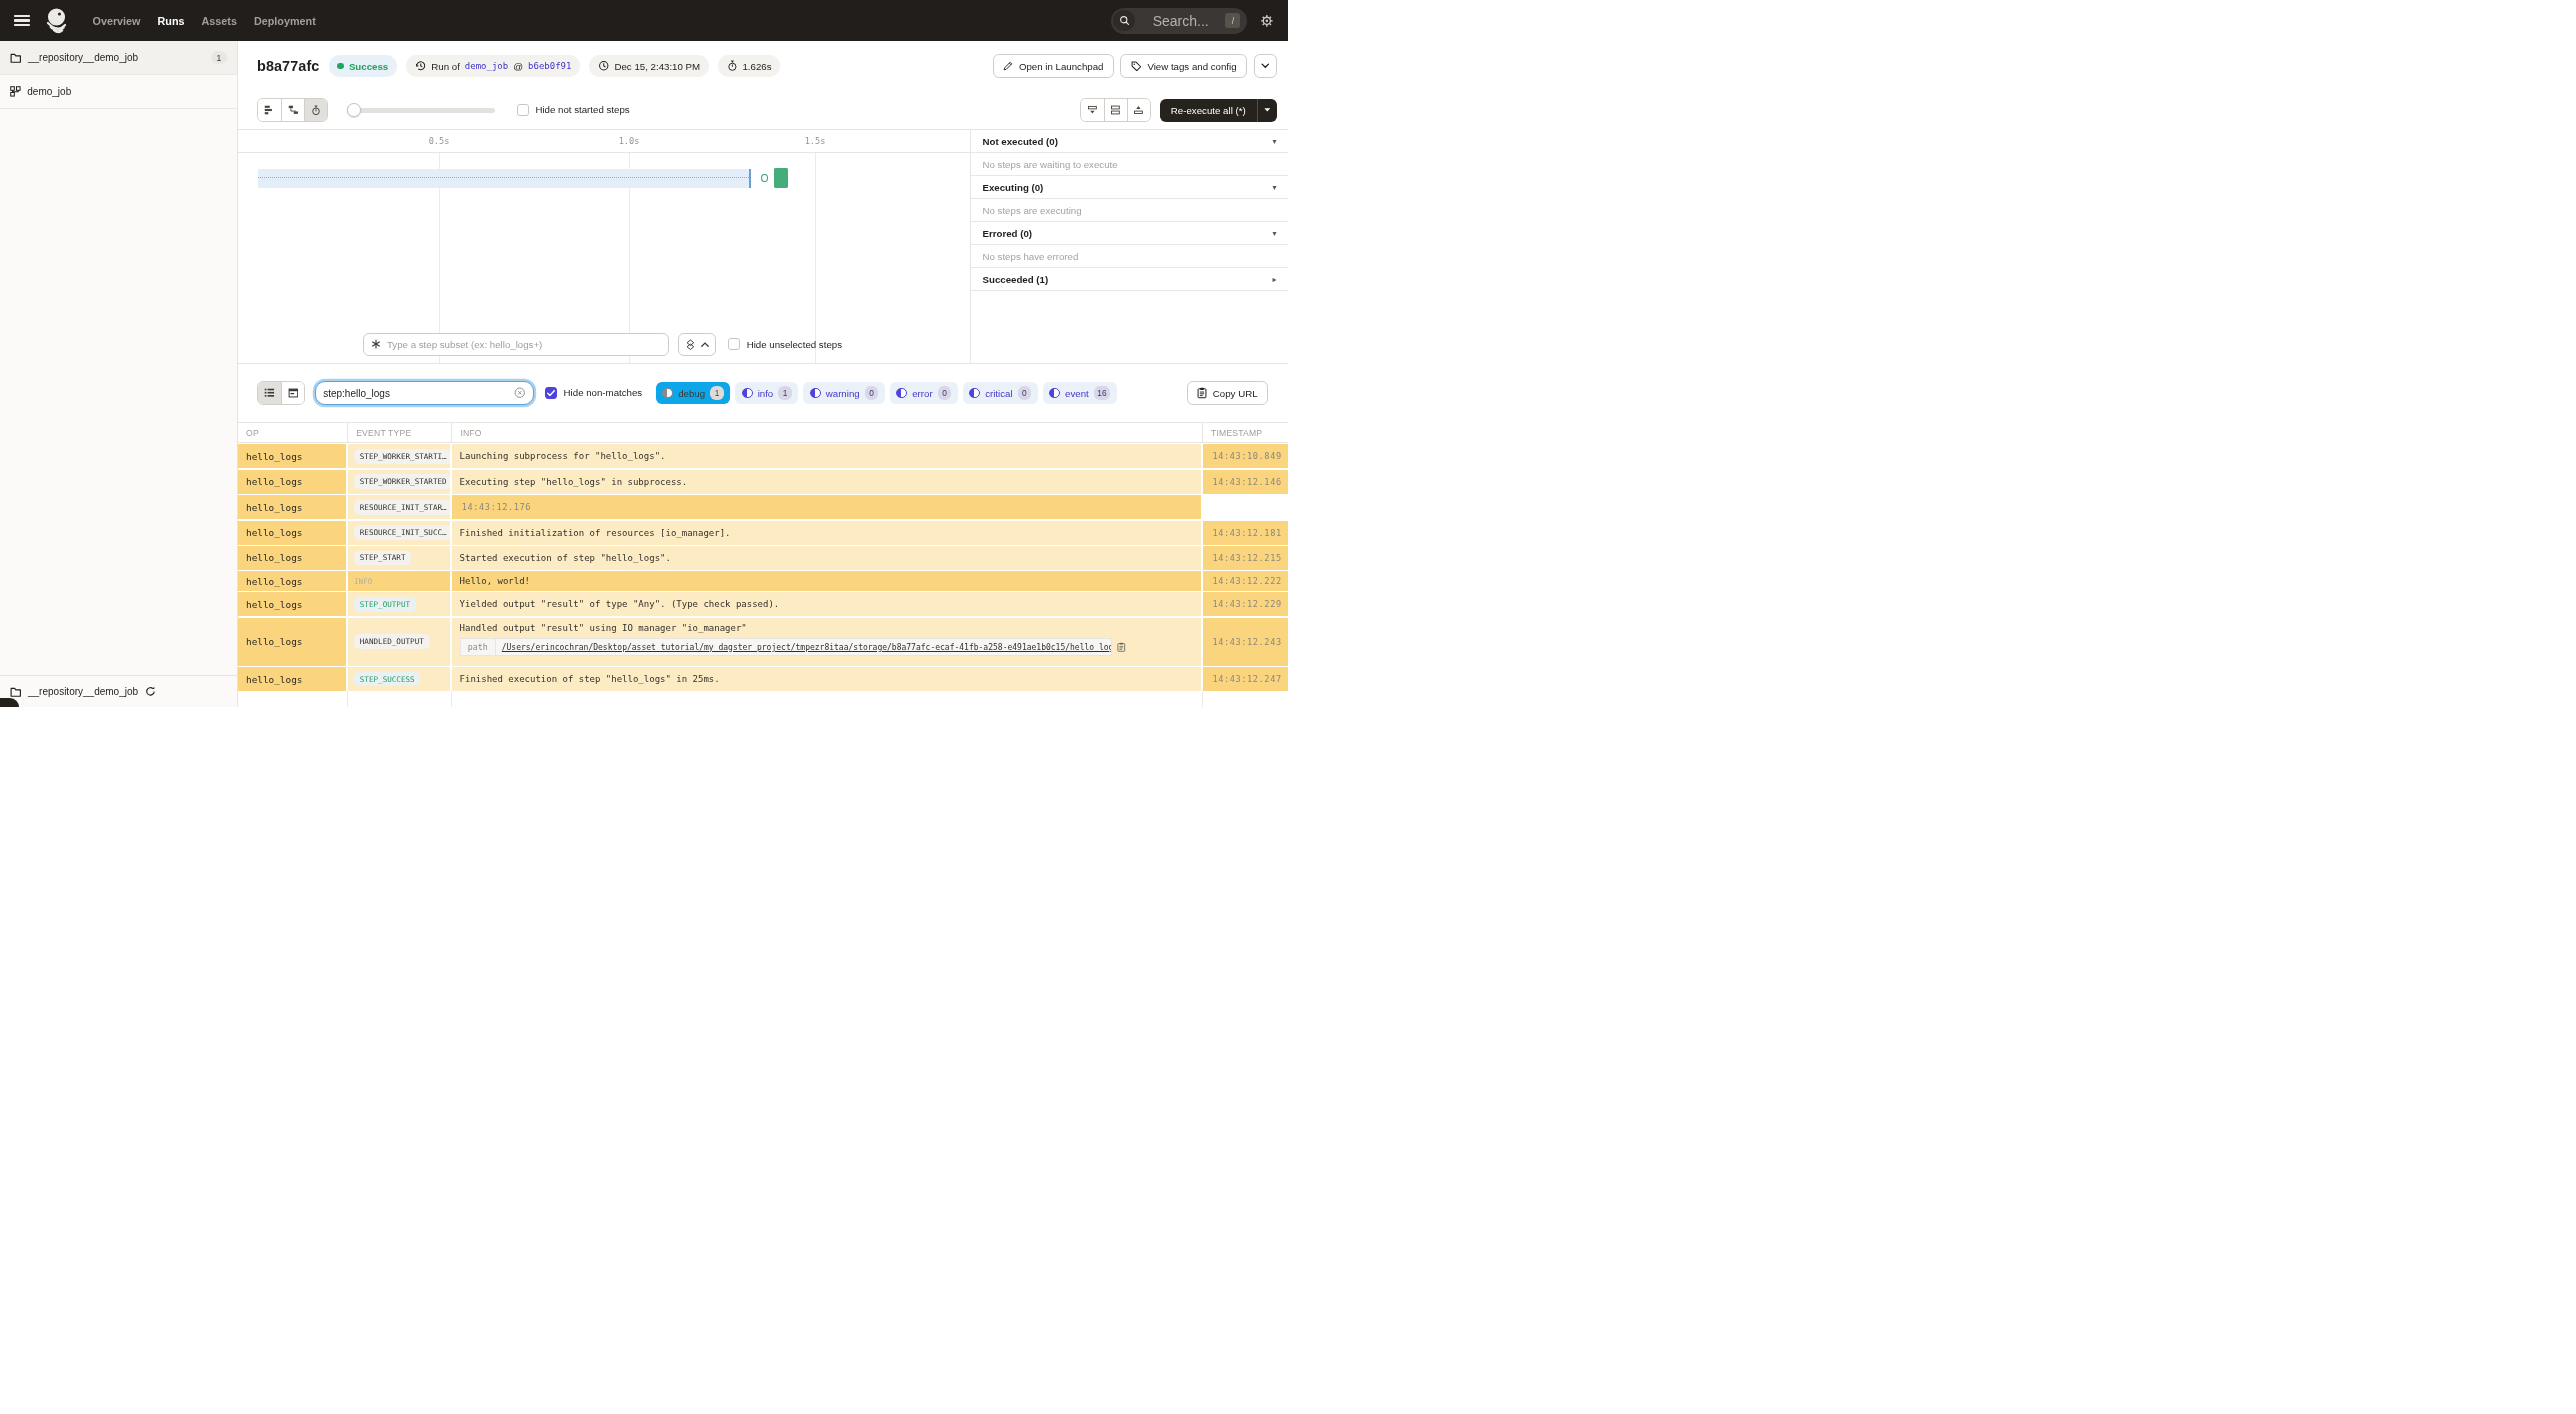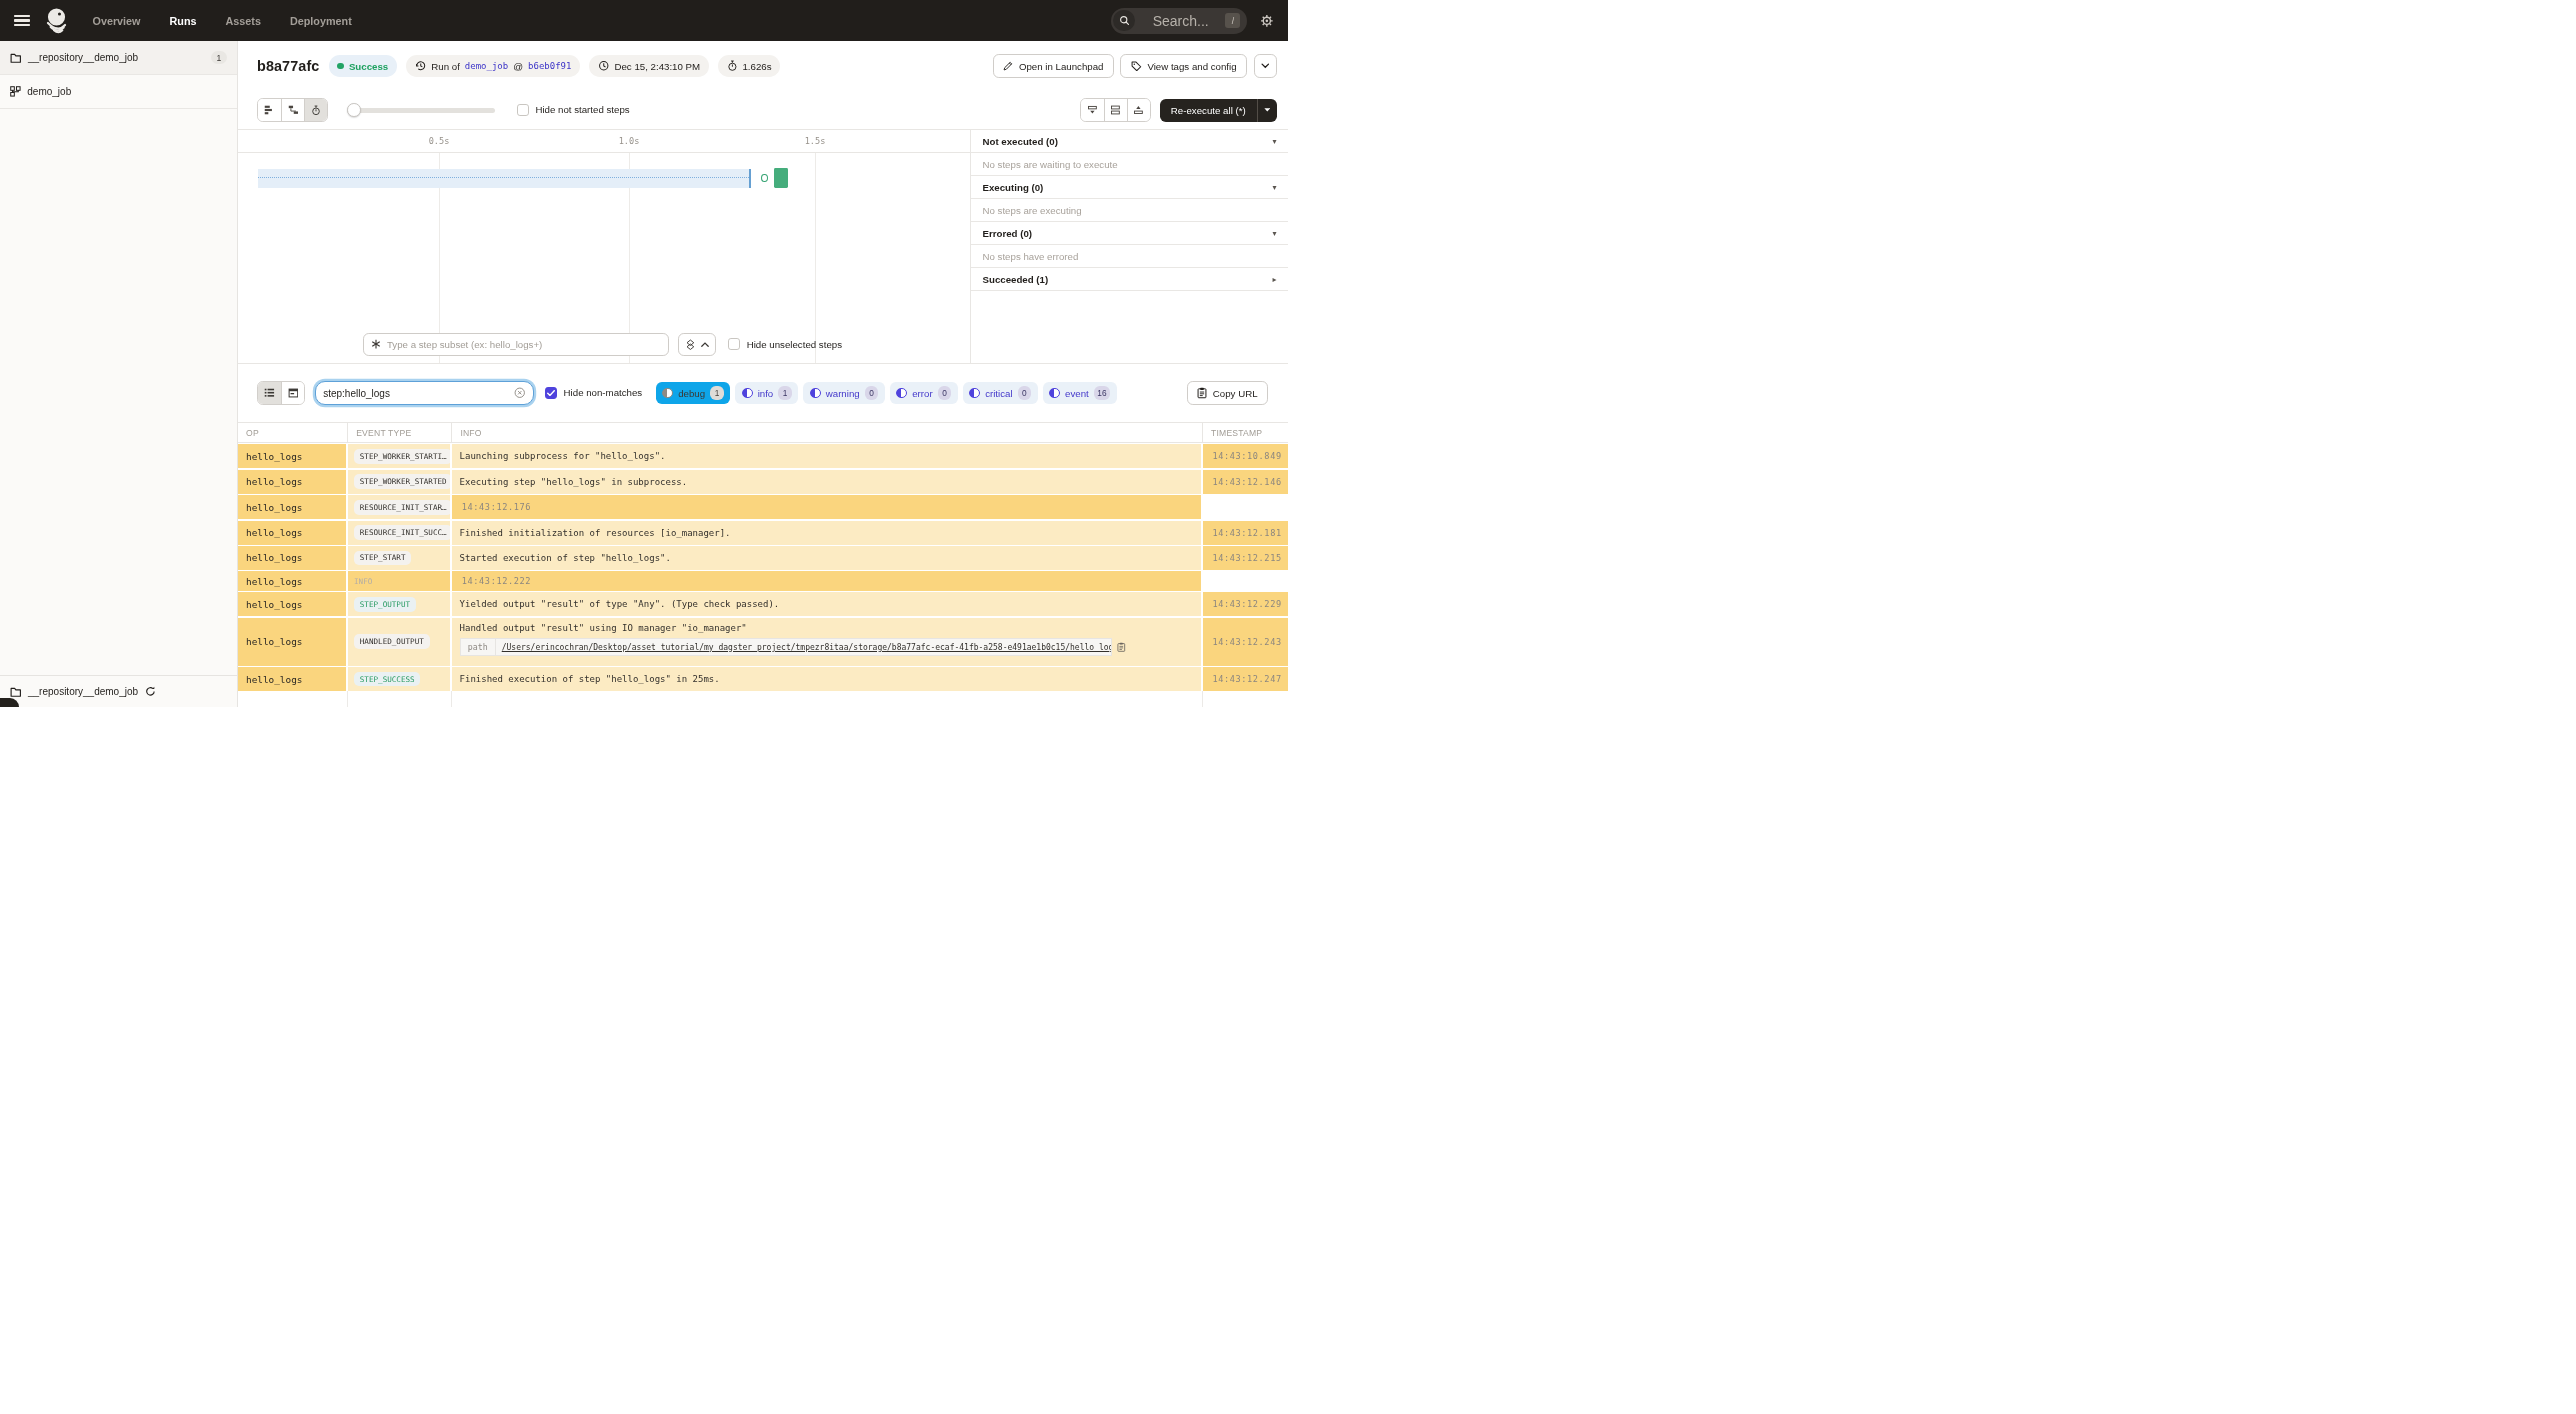--- a/index.html
+++ b/index.html
@@ -7,21 +7,21 @@
   body { font-family:"Liberation Sans", sans-serif; color:#211E1B; }
   .glyph { font-family:"DejaVu Sans", sans-serif; }
   .mono { font-family:"DejaVu Sans Mono", monospace; }
   .app { position:relative; width:1288px; height:707px; overflow:hidden; background:#fff; }
 
   
   .topnav { height:41px; background:#211E1B; display:flex; align-items:center; padding:0 11.5px; }
   .hamburger { width:16px; height:11.5px; display:flex; flex-direction:column; justify-content:space-between; cursor:pointer; margin-left:2.9px; }
   .hamburger span { display:block; height:2.2px; background:#EDEAE5; border-radius:0.7px; }
   .nav-logo { width:29px; height:32px; margin-left:11.5px; }
-  .nav-tabs { display:flex; gap:29px; margin-left:21.6px; }
+  .nav-tabs { display:flex; gap:17px; margin-left:21.6px; }
   .nav-tab { font-size:10.8px; font-weight:600; color:#A39E98; cursor:pointer; }
   .nav-tab.active { color:#FFFFFF; }
   .searchbox { margin-left:auto; width:136px; height:26px; background:#3B3734; border-radius:13px; display:flex; align-items:center; padding:2.2px; }
   .search-ic { width:21.6px; height:21.6px; border-radius:50%; background:#2D2A27; display:flex; align-items:center; justify-content:center; flex:none; }
   .search-text { margin-left:18px; font-size:14px; color:#B7B2AB; }
   .search-kbd { margin-left:auto; margin-right:4.3px; width:15px; height:15px; border-radius:2.9px; background:#57524C; color:#CFCAC3; font-size:8.6px; display:flex; align-items:center; justify-content:center; }
   .gear { margin-left:13px; margin-right:2.9px; cursor:pointer; display:flex; }
 
   
   .body { display:flex; height:666px; }
@@ -561,20 +561,24 @@
                   <div>Started execution of step "hello_logs".</div>
 
                 </div>
                 <div class="cell c-ts">14:43:12.215</div>
               </div>
               <div class="lgrid lrow row-full h27">
                 <div class="cell c-op">hello_logs</div>
                 <div class="cell c-et">
                   <span class="et-pill et-plain">INFO</span>
                 </div>
+                <div class="cell c-info">
+                  <div>Hello, world!</div>
+
+                </div>
                 <div class="cell c-ts">14:43:12.222</div>
               </div>
               <div class="lgrid lrow">
                 <div class="cell c-op">hello_logs</div>
                 <div class="cell c-et">
                   <span class="et-pill et-green">STEP_OUTPUT</span>
                 </div>
                 <div class="cell c-info">
                   <div>Yielded output "result" of type "Any". (Type check passed).</div>
 

